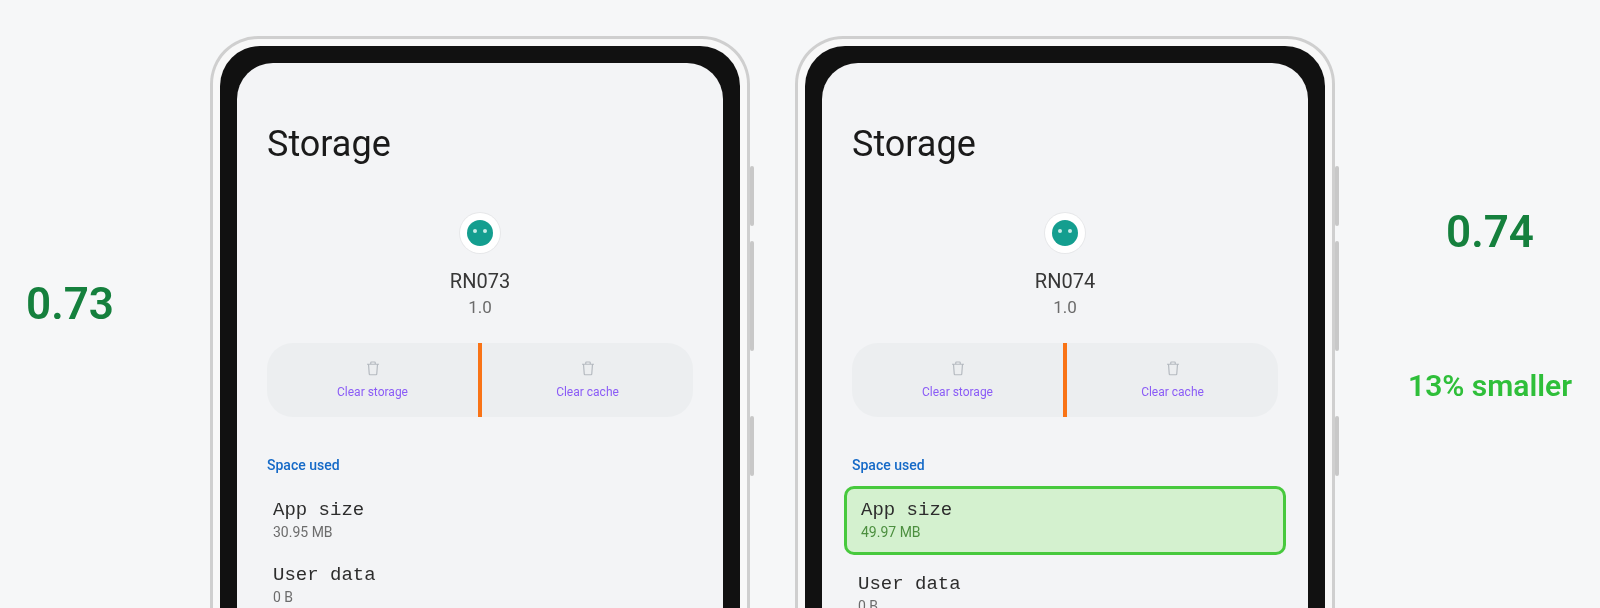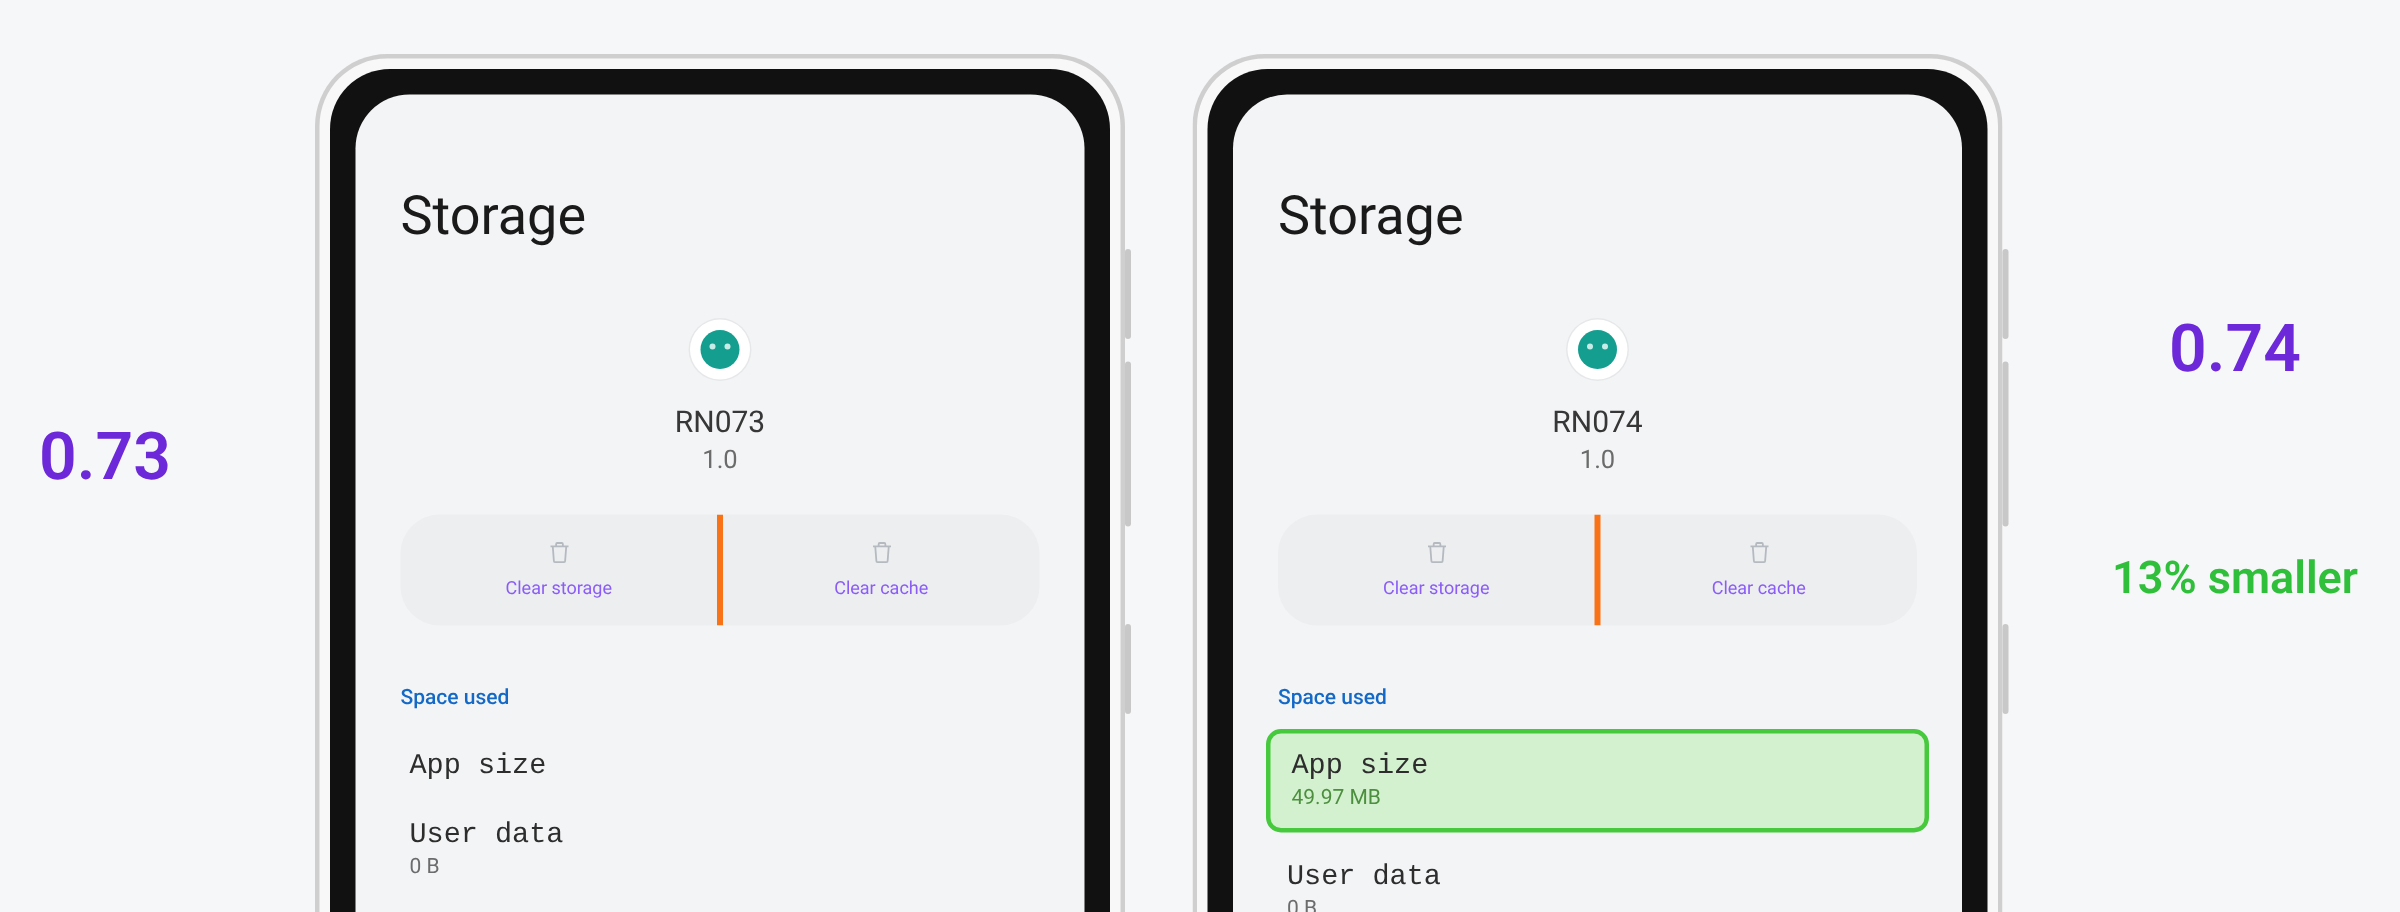--- a/index.html
+++ b/index.html
@@ -19,21 +19,21 @@
     height: 608px;
     display: flex;
     align-items: center;
     justify-content: center;
     gap: 70px;
   }
 
   .version-label {
     font-size: 44px;
     font-weight: 600;
-    color: #6d28d9;
+    color: #15803d;
     min-width: 140px;
     text-align: center;
   }
   .right-labels {
     display: flex;
     flex-direction: column;
     align-items: center;
     gap: 110px;
     min-width: 220px;
   }
@@ -221,20 +221,21 @@
                   <path d="M4 7h16M9 7V5a1 1 0 0 1 1-1h4a1 1 0 0 1 1 1v2M6 7l1 13a1 1 0 0 0 1 1h8a1 1 0 0 0 1-1l1-13"></path>
                 </svg>
                 <span>Clear cache</span>
               </div>
             </div>
 
             <div class="section-label">Space used</div>
 
             <div class="row">
               <div class="row-title">App size</div>
+              <div class="row-value">30.95 MB</div>
             </div>
 
             <div class="row">
               <div class="row-title">User data</div>
               <div class="row-value">0 B</div>
             </div>
           </div>
         </div>
       </div>
     </div>

